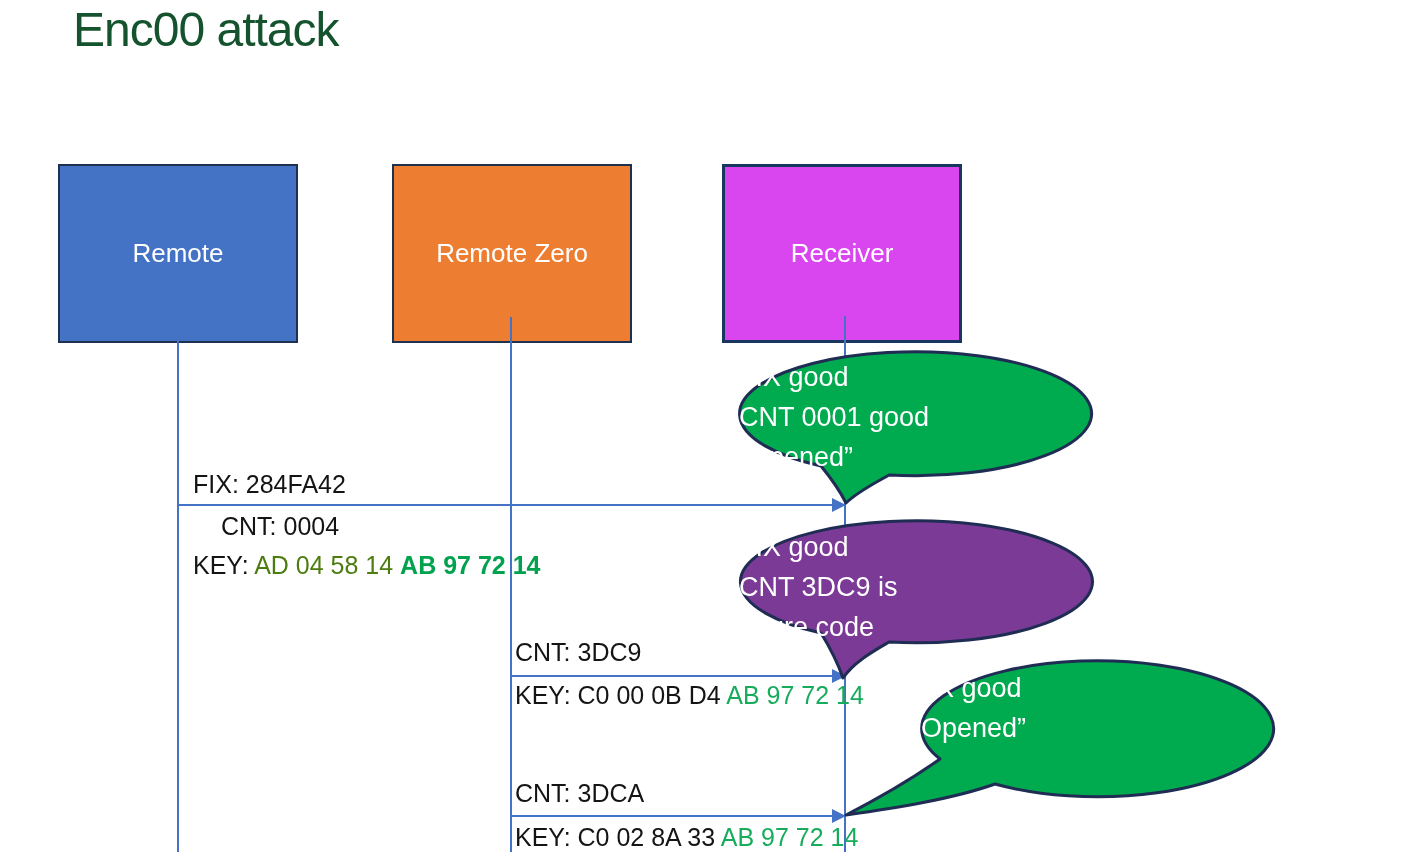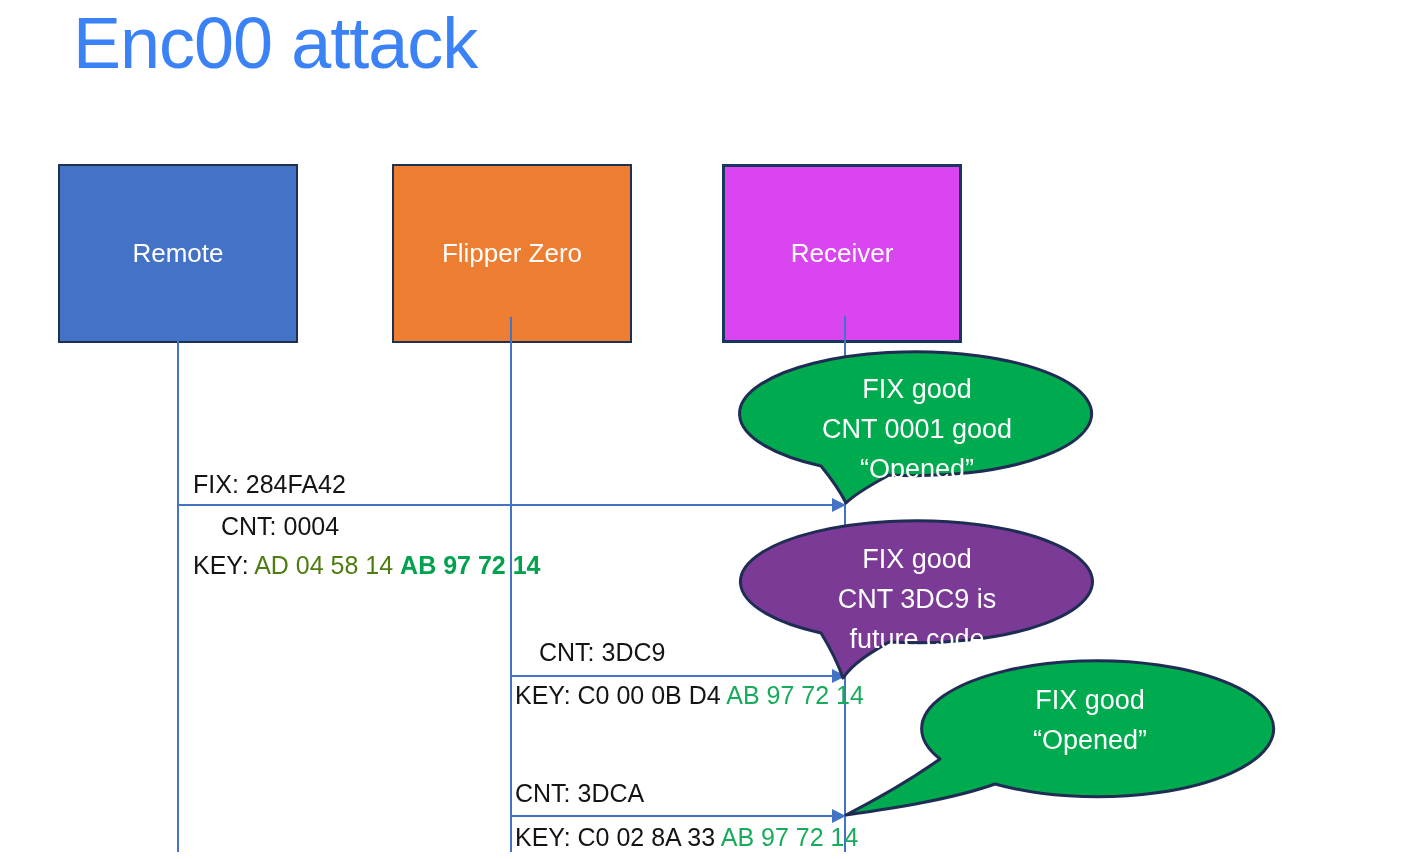--- a/index.html
+++ b/index.html
@@ -1,22 +1,22 @@
 <!DOCTYPE html>
 <html><head>
 <meta charset="utf-8">
 <style>
   html,body { margin:0; padding:0; background:#ffffff; }
   .stage {
     position:relative; width:1408px; height:859px; background:#ffffff;
     font-family:"Liberation Sans", sans-serif; overflow:hidden;
   }
   .title {
-    position:absolute; left:73px; top:2px; font-size:72px; letter-spacing:-1px;
-    color:#3b82f6; font-weight:400; white-space:nowrap;
+    position:absolute; left:73px; top:2px; font-size:48px; letter-spacing:-1px;
+    color:#14532d; font-weight:400; white-space:nowrap;
   }
   .actor {
     position:absolute; top:164px; width:240px; height:179px; box-sizing:border-box;
     border:2px solid #1f3150; display:flex; align-items:center; justify-content:center;
     color:#ffffff; font-size:26px; white-space:nowrap;
   }
   .actor.remote   { left:58px;  background:#4472C4; }
   .actor.flipper  { left:392px; background:#ED7D31; }
   .actor.receiver { left:722px; background:#d946ef; border-width:3px; border-color:#17375E; }
   .lifeline { position:absolute; top:317px; height:535px; width:2px; background:#4472C4; }
@@ -31,51 +31,51 @@
     position:absolute; width:0; height:0;
     border-left:14px solid #4472C4; border-top:7px solid transparent; border-bottom:7px solid transparent;
   }
   .arrow-head.a1 { left:832px; top:498px; }
   .arrow-head.a2 { left:832px; top:669px; }
   .arrow-head.a3 { left:832px; top:809px; }
   .msg-text { position:absolute; font-size:25px; color:#141414; white-space:nowrap; z-index:3; }
   .t1a { left:193px; top:470px; }
   .t1b { left:193px; top:512px;margin-left:28px; }
   .t1c { left:193px; top:551px; }
-  .t2a { left:515px; top:638px;margin-left:24px; }
+  .t2a { left:515px; top:638px; }
   .t2b { left:515px; top:681px; }
   .t3a { left:515px; top:779px; }
   .t3b { left:515px; top:823px; }
   .seg-red   { color:#4d7c0f; }
   .seg-green-bold { color:#00A24E; font-weight:700; }
   .seg-green { color:#17AC5B; }
   .callout-svg { position:absolute; z-index:2; }
   .c1 { left:735px; top:346px; }
   .c2 { left:735px; top:514px; }
   .c3 { left:835px; top:653px; }
   .callout-text {
-    position:absolute; z-index:4; width:356px; text-align:center;
-    color:#ffffff; font-size:27px; line-height:40px; white-space:nowrap;margin-top:12px;
+    position:absolute; z-index:4; width:356px; 
+    color:#ffffff; font-size:27px; line-height:40px; white-space:nowrap;
   }
   .ct1 { left:739px; top:357px; }
   .ct2 { left:739px; top:527px; }
   .ct3 { left:912px; top:668px; }
 </style>
 </head>
 <body>
 
 <div class="stage">
 
   <div class="title">Enc00 attack</div>
 
   <div class="actor remote">
     <span>Remote</span>
   </div>
   <div class="actor flipper">
-    <span>Flipper Zero</span>
+    <span>Remote Zero</span>
   </div>
   <div class="actor receiver">
     <span>Receiver</span>
   </div>
 
   <div class="lifeline remote"></div>
   <div class="lifeline flipper"></div>
   <div class="lifeline receiver"></div>
 
   <div class="msg-line a1"></div>

